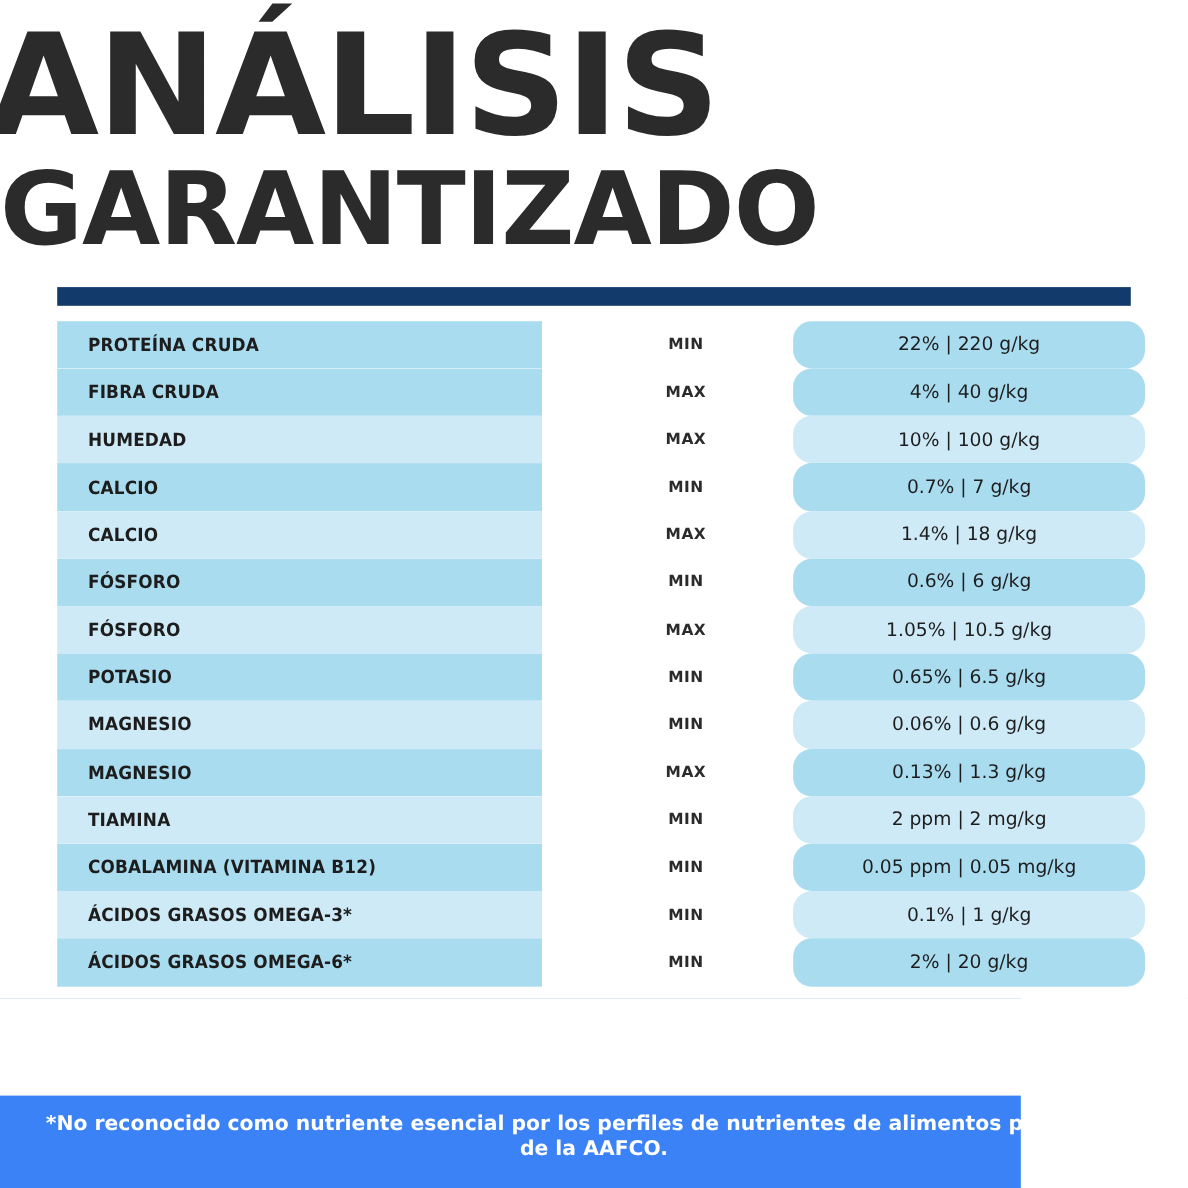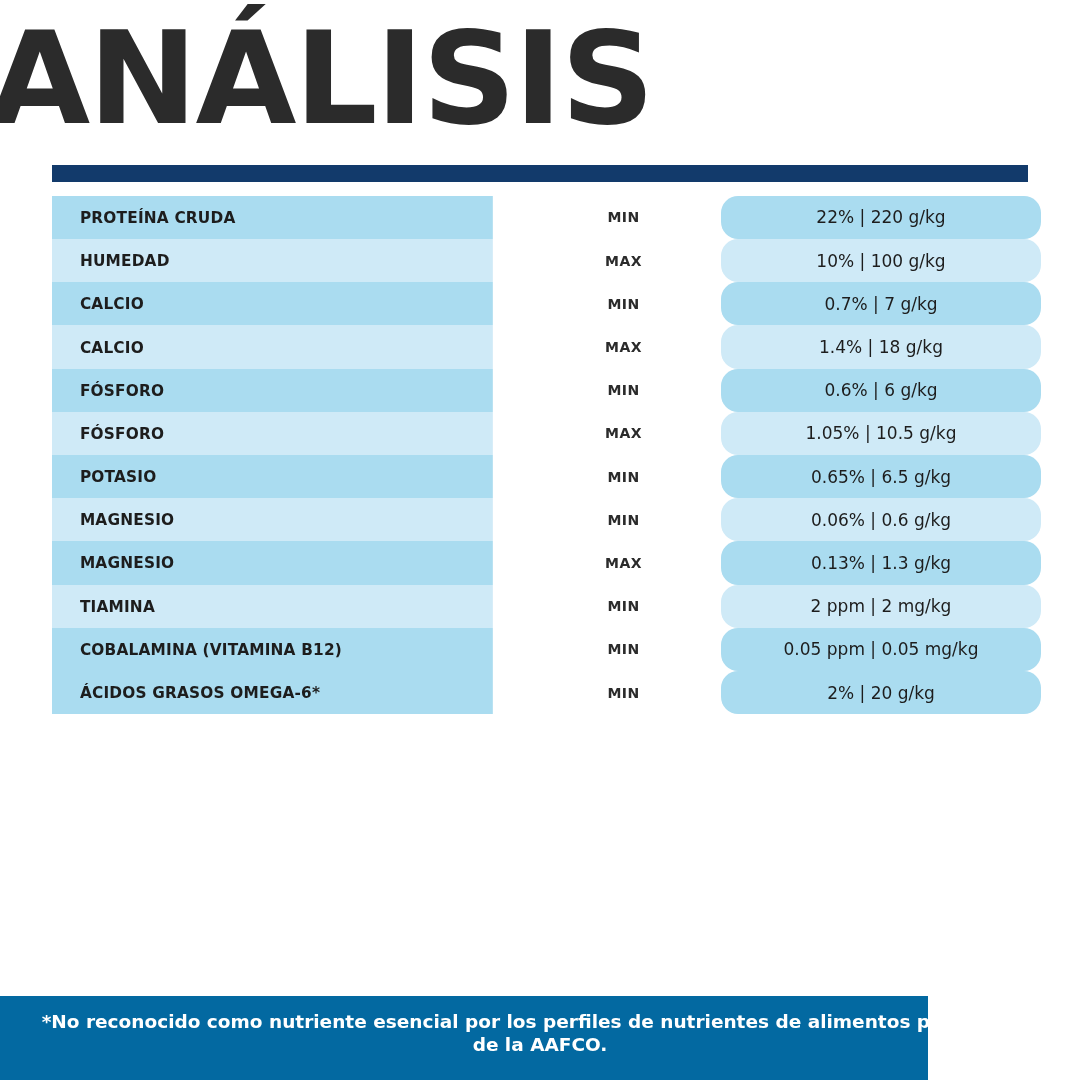--- a/index.html
+++ b/index.html
@@ -95,21 +95,21 @@
   .row-a .col-name, .row-a .col-value { background: #aadcf0; }
   .row-b .col-name, .row-b .col-value { background: #cfeaf7; }
 
   
   .footer {
     position: absolute;
     left: 0;
     bottom: 0;
     width: 928px;
     height: 172px;
-    background: #0369a1;
+    background: #3b82f6;
     border-radius: 0 0 0 0;
   }
   .footer-inner {
     position: absolute;
     left: 0;
     bottom: 0;
     width: 1080px;
     height: 172px;
     overflow: hidden;
   }
@@ -153,31 +153,37 @@
     background: #8c1f4b;
   }
   .maroon-top-left { left: 0; border-top-right-radius: 36px; }
   .maroon-top-right { right: 0; border-top-left-radius: 36px; }
 </style>
 </head>
 <body>
 
 <div class="title-block">
   <div class="title-line1">ANÁLISIS</div>
+  <div class="title-line2">GARANTIZADO</div>
 </div>
 
 <div class="divider"></div>
 
 <table class="table">
   <tbody id="table-body">
       <tr class="row-a">
         <td class="col-name">PROTEÍNA CRUDA</td>
         <td class="col-limit">MIN</td>
         <td class="col-value">22% | 220 g/kg</td>
       </tr>
+      <tr class="row-a">
+        <td class="col-name">FIBRA CRUDA</td>
+        <td class="col-limit">MAX</td>
+        <td class="col-value">4% | 40 g/kg</td>
+      </tr>
       <tr class="row-b">
         <td class="col-name">HUMEDAD</td>
         <td class="col-limit">MAX</td>
         <td class="col-value">10% | 100 g/kg</td>
       </tr>
       <tr class="row-a">
         <td class="col-name">CALCIO</td>
         <td class="col-limit">MIN</td>
         <td class="col-value">0.7% | 7 g/kg</td>
       </tr>
@@ -213,20 +219,25 @@
       </tr>
       <tr class="row-b">
         <td class="col-name">TIAMINA</td>
         <td class="col-limit">MIN</td>
         <td class="col-value">2 ppm | 2 mg/kg</td>
       </tr>
       <tr class="row-a">
         <td class="col-name">COBALAMINA (VITAMINA B12)</td>
         <td class="col-limit">MIN</td>
         <td class="col-value">0.05 ppm | 0.05 mg/kg</td>
+      </tr>
+      <tr class="row-b">
+        <td class="col-name">ÁCIDOS GRASOS OMEGA-3*</td>
+        <td class="col-limit">MIN</td>
+        <td class="col-value">0.1% | 1 g/kg</td>
       </tr>
       <tr class="row-a">
         <td class="col-name">ÁCIDOS GRASOS OMEGA-6*</td>
         <td class="col-limit">MIN</td>
         <td class="col-value">2% | 20 g/kg</td>
       </tr>
     </tbody>
 </table>
 
 <div class="footer">

